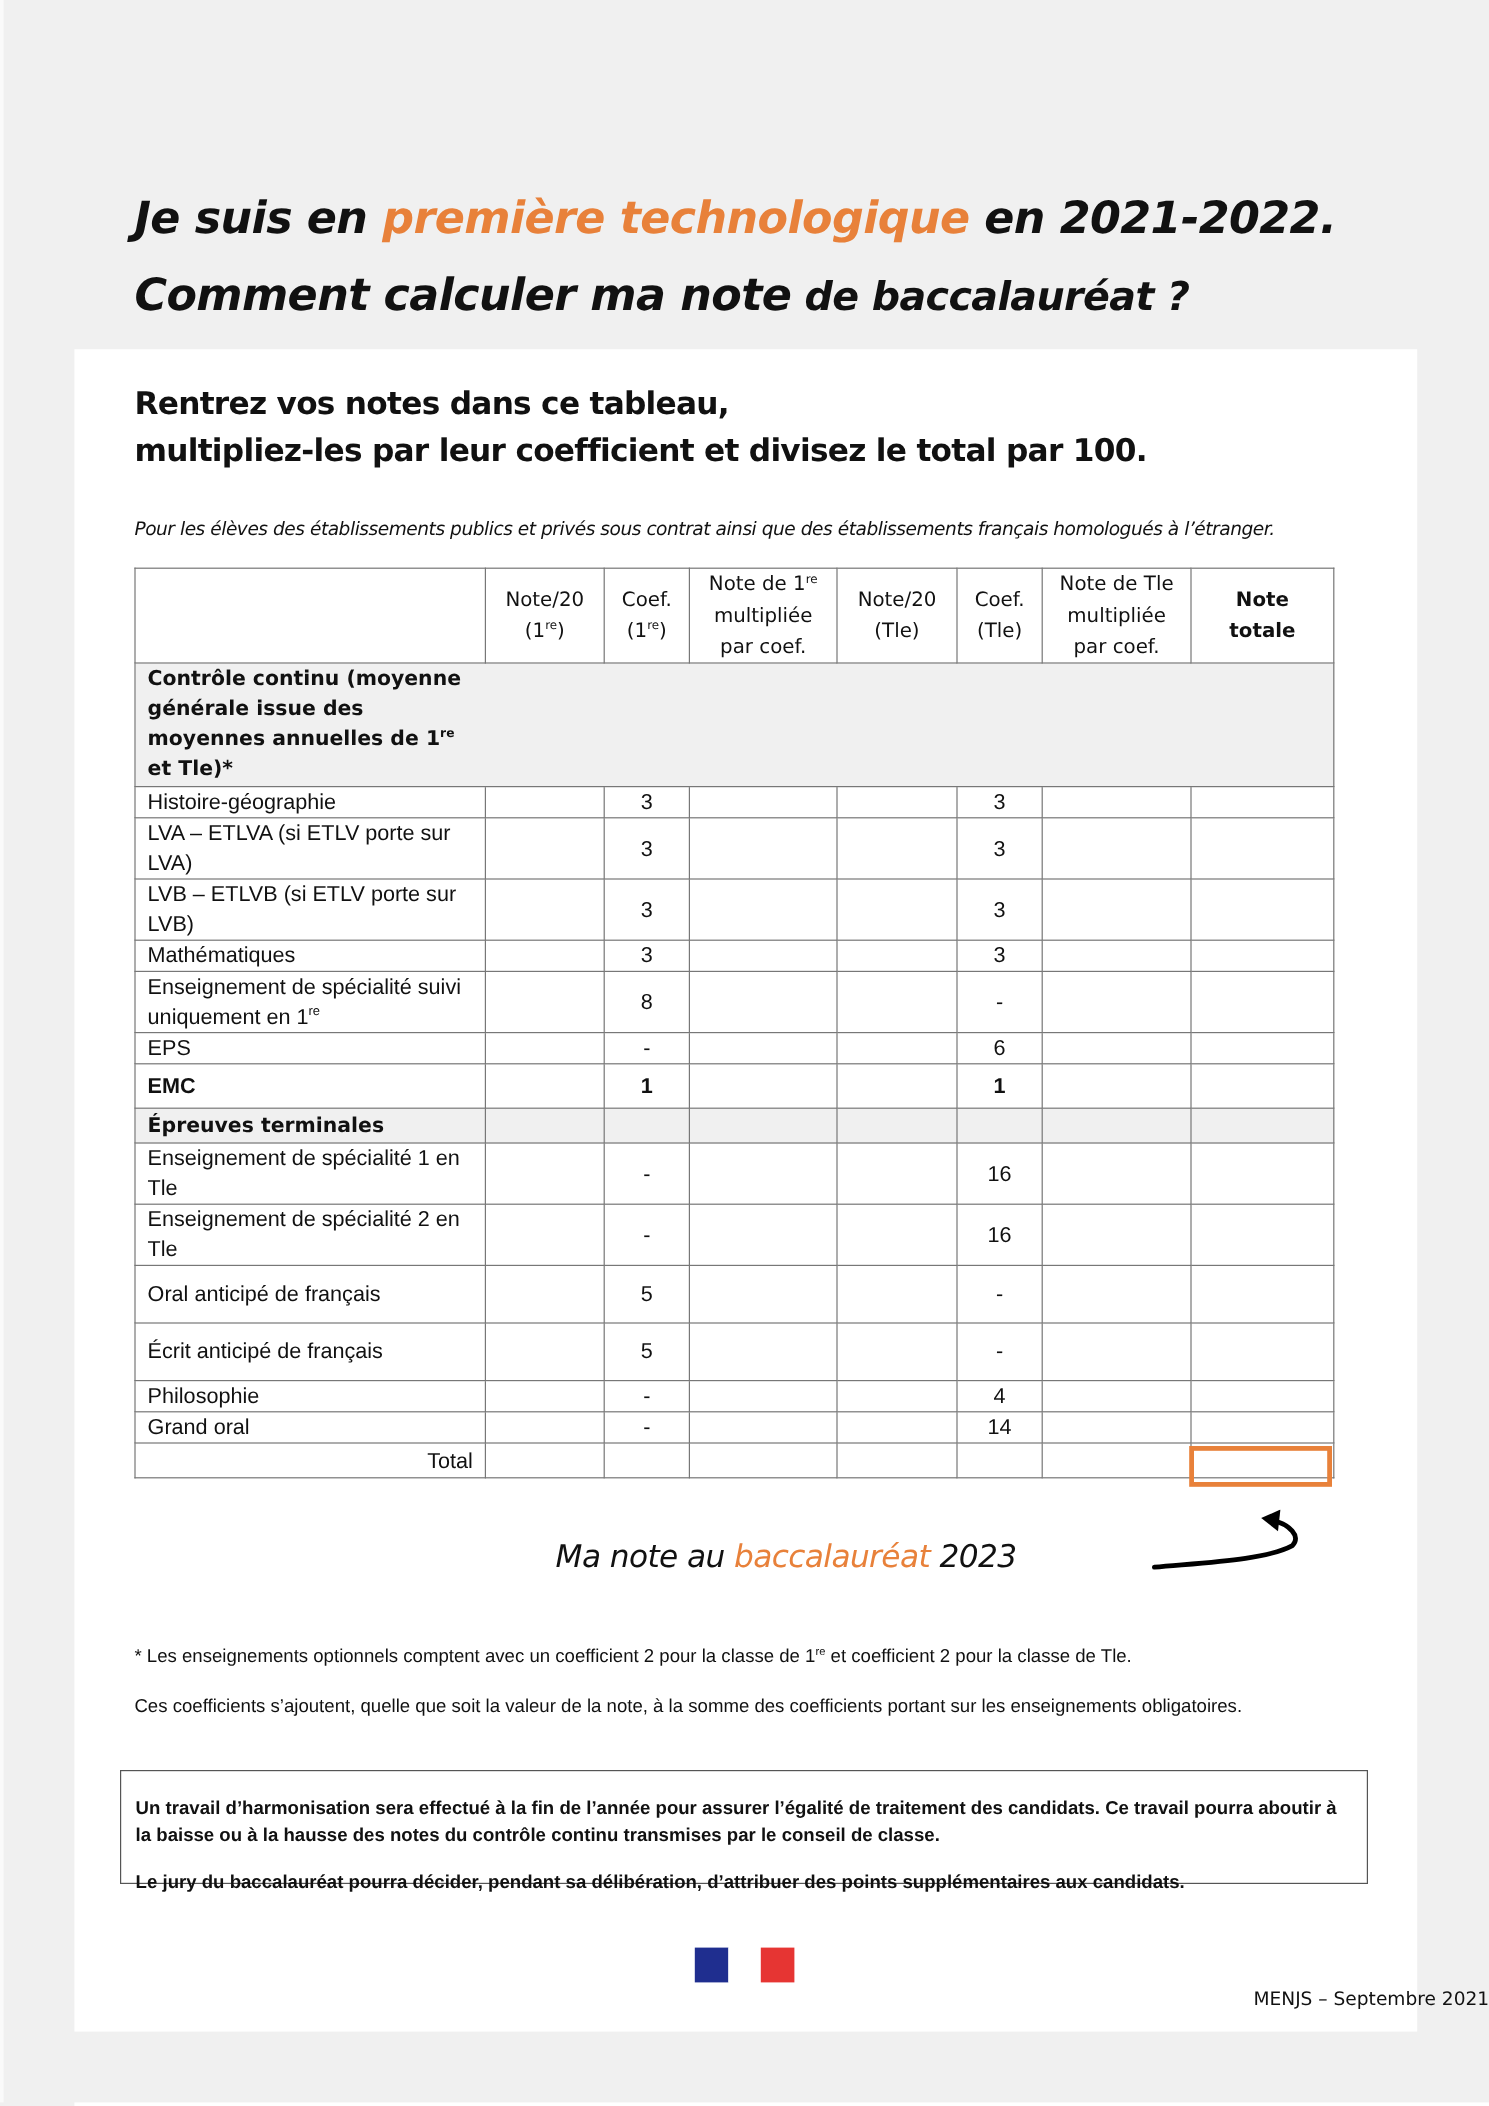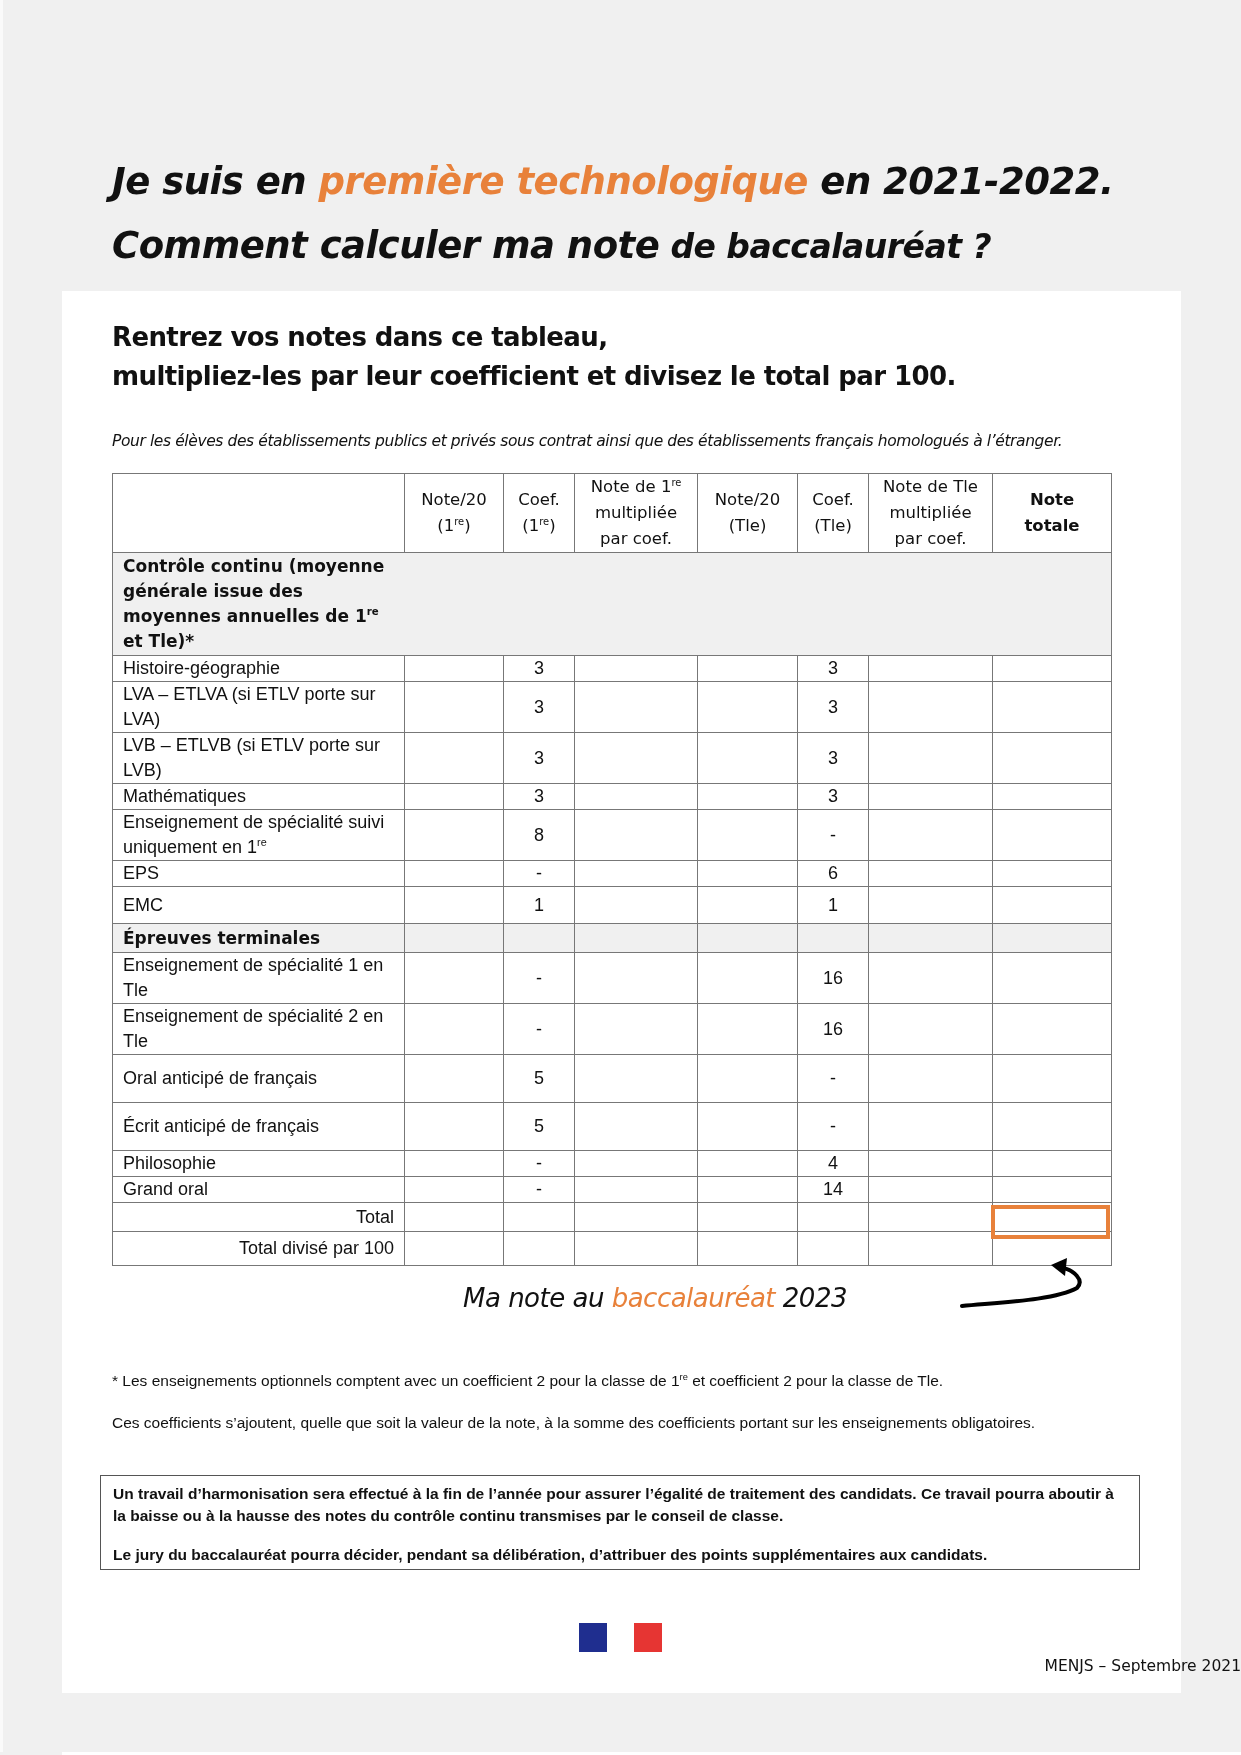--- a/index.html
+++ b/index.html
@@ -26,21 +26,21 @@
   table.grid td.label { text-align:left; }
   table.grid td.right { text-align:right; }
   table.grid tr.section td { background:#f0f0f0; }
   table.grid tr.section td.label { font-weight:bold; font-family:"DejaVu Sans", sans-serif; font-size:17px;margin-top:48px; }
   sup { font-size:0.6em; line-height:0; }
   .final-box { position:absolute; left:991px; top:1205px; width:119px; height:34px; border:4px solid #e8813a; box-sizing:border-box; }
   .note-label { position:absolute; left:463px; top:1283px; font-weight:normal; font-style:italic; font-size:26px; letter-spacing:-0.5px; }
   .note-label .orange { color:#e8813a; }
   .arrow { position:absolute; left:955px; top:1258px; }
   .footnote { position:absolute; left:112px; font-family:"Liberation Sans", sans-serif; font-size:15.5px; line-height:23px; color:#111; width:960px; }
-  .box { position:absolute; left:100px; top:1475px; width:1040px; height:95px; border:1.5px solid #555; box-sizing:border-box; padding:7px 12px; font-family:"Liberation Sans", sans-serif; font-weight:bold; font-size:15.5px; line-height:22px; }
+  .box { position:absolute; left:100px; top:1475px; width:1040px; height:95px; border:1.5px solid #555; box-sizing:border-box; padding:21px 12px; font-family:"Liberation Sans", sans-serif; font-weight:bold; font-size:15.5px; line-height:22px; }
   .box p { margin:0 0 17px 0; }
   .flag { position:absolute; left:579px; top:1623px; width:83px; height:29px; display:flex; }
   .flag .blue { width:28px; background:#1f2e8f; }
   .flag .white { width:27px; background:#fff; }
   .flag .red { width:28px; background:#e63533; }
   .credit { position:absolute; left:0; width:100%; top:1657px; text-align:right; font-size:15.5px; color:#111; }
 </style>
 </head>
 <body>
 
@@ -142,21 +142,21 @@
       <tr style="height: 26px;">
         <td class="label"><span>EPS</span></td>
         <td class="num"></td>
         <td class="num"><span>-</span></td>
         <td class="num"></td>
         <td class="num"></td>
         <td class="num"><span>6</span></td>
         <td class="num"></td>
         <td class="num"></td>
       </tr>
-      <tr style="height: 37px;">
+      <tr style="height: 37px; font-weight: bold;">
         <td class="label"><span>EMC</span></td>
         <td class="num"></td>
         <td class="num"><span>1</span></td>
         <td class="num"></td>
         <td class="num"></td>
         <td class="num"><span>1</span></td>
         <td class="num"></td>
         <td class="num"></td>
       </tr>
     </tbody>
@@ -238,30 +238,20 @@
       <tr style="height:29px">
     <td class="right">Total</td>
     <td></td>
         <td></td>
         <td></td>
         <td></td>
         <td></td>
         <td></td>
         <td></td>
   </tr>
-  <tr style="height:34px">
-    <td class="right">Total divisé par 100</td>
-    <td></td>
-        <td></td>
-        <td></td>
-        <td></td>
-        <td></td>
-        <td></td>
-        <td></td>
-  </tr>
 </tbody>
   </table>
 
 <div class="final-box"></div>
 
 <svg class="arrow" width="130" height="70" viewBox="0 0 130 70">
   <path d="M7 48 C 50 44, 100 42, 122 30 C 130 22, 118 12, 108 10" fill="none" stroke="#000" stroke-width="4" stroke-linecap="round"></path>
   <polygon points="96,7 112,0 110,18" fill="#000"></polygon>
 </svg>
 

